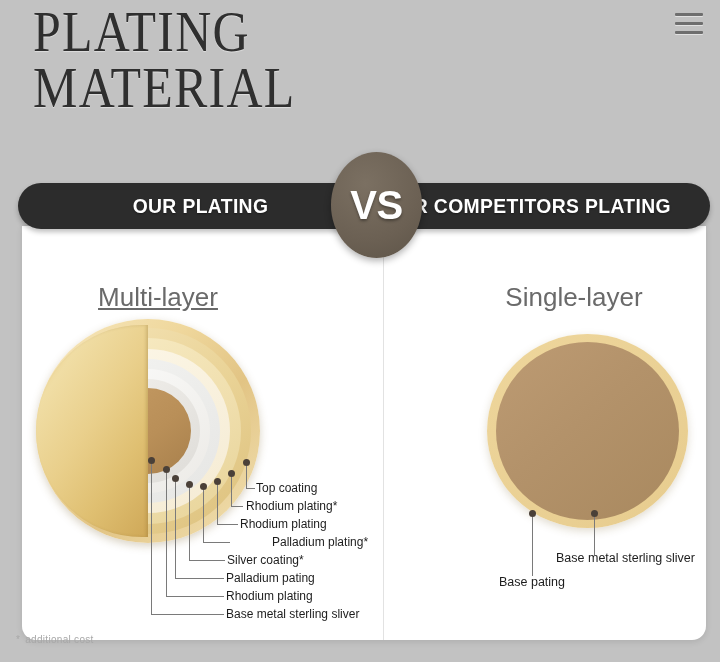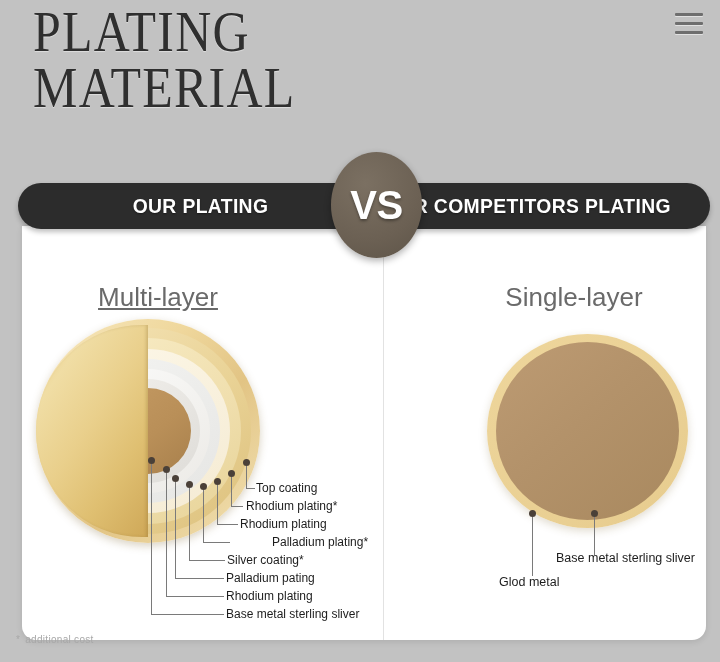--- a/index.html
+++ b/index.html
@@ -293,17 +293,17 @@
 <div class="leader v" style="left:151px; top:464px; height:150px;"></div>
 <div class="leader h" style="left:151px; top:614px; width:73px;"></div>
 <div class="callout-label" style="left:226px; top:607px;">Base metal sterling sliver</div>
 
 <div class="dot" style="left:591px; top:510px;"></div>
 <div class="leader v" style="left:594px; top:517px; height:38px;"></div>
 <div class="callout-label right-side" style="left:556px; top:551px;">Base metal sterling sliver</div>
 
 <div class="dot" style="left:529px; top:510px;"></div>
 <div class="leader v" style="left:532px; top:517px; height:59px;"></div>
-<div class="callout-label right-side" style="left:499px; top:575px;">Glod metal</div>
+<div class="callout-label right-side" style="left:499px; top:575px;">Base pating</div>
 
 <div class="footnote">
   <span class="star">*</span><span>additional cost</span>
 </div>
 
 </body></html>

